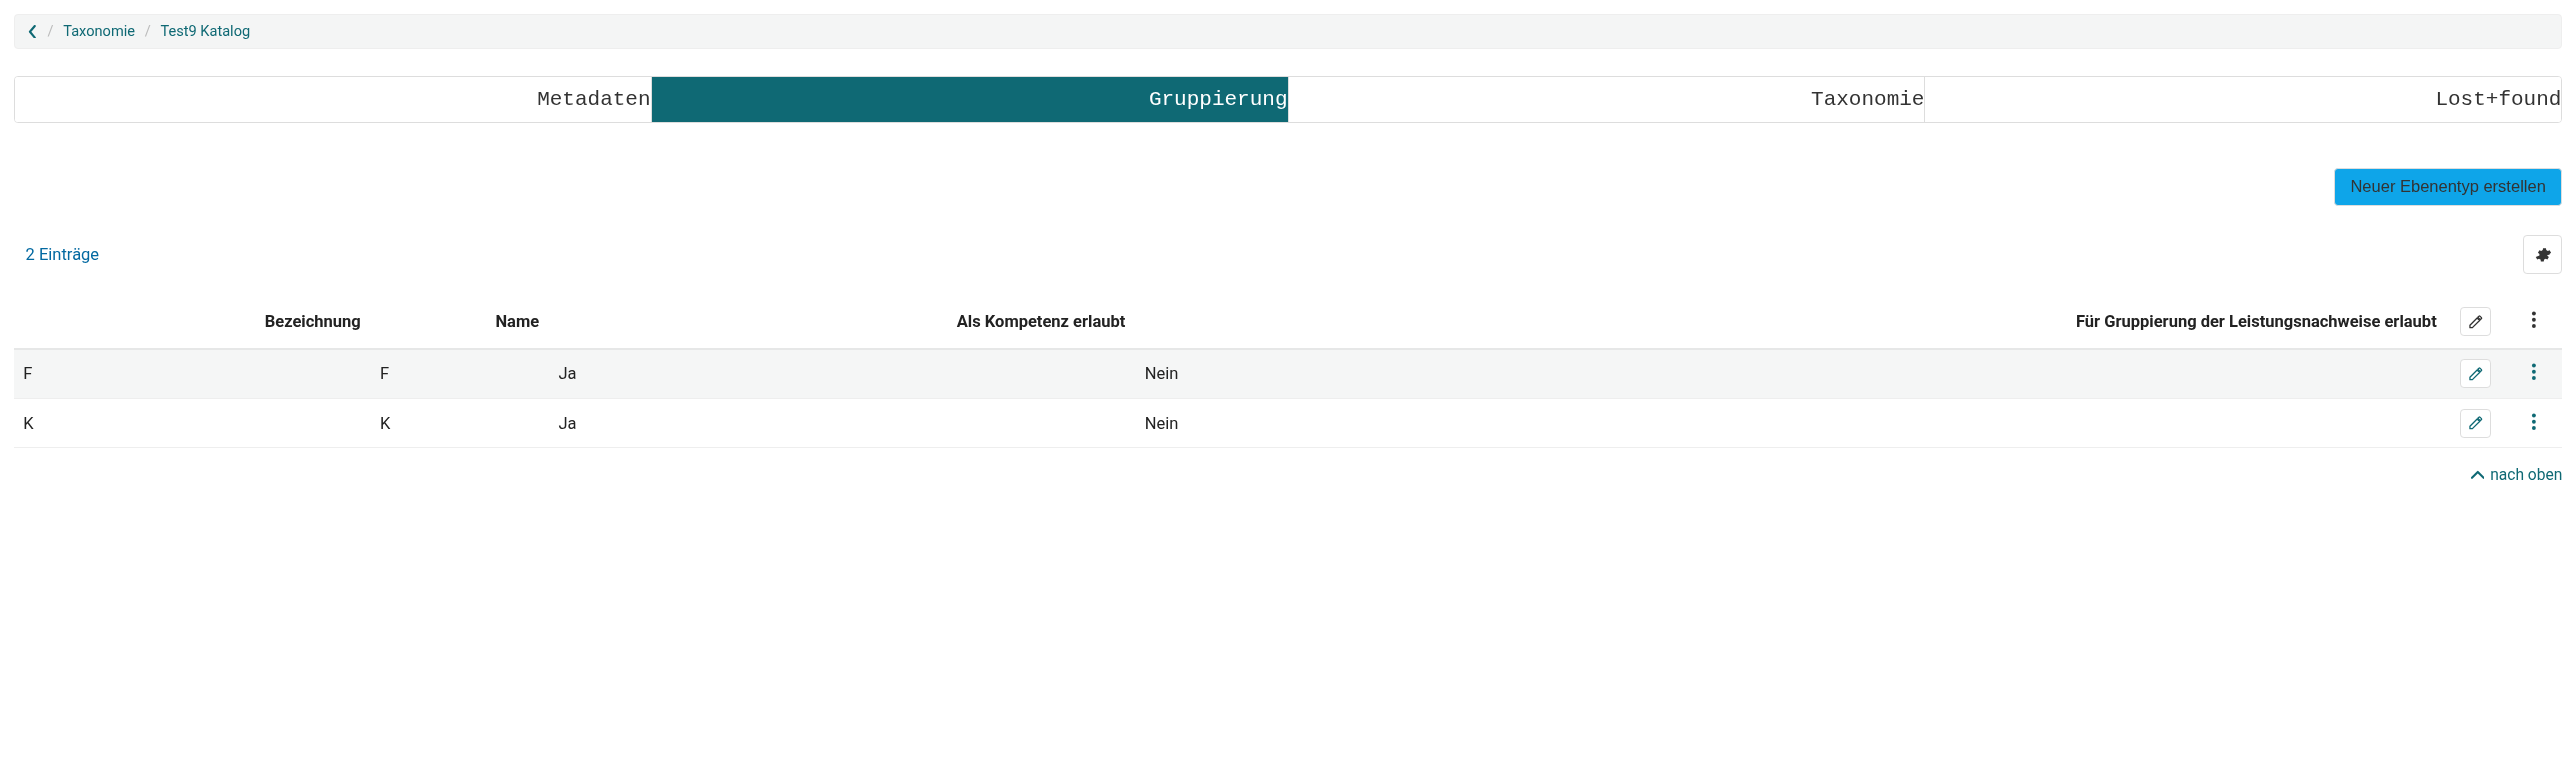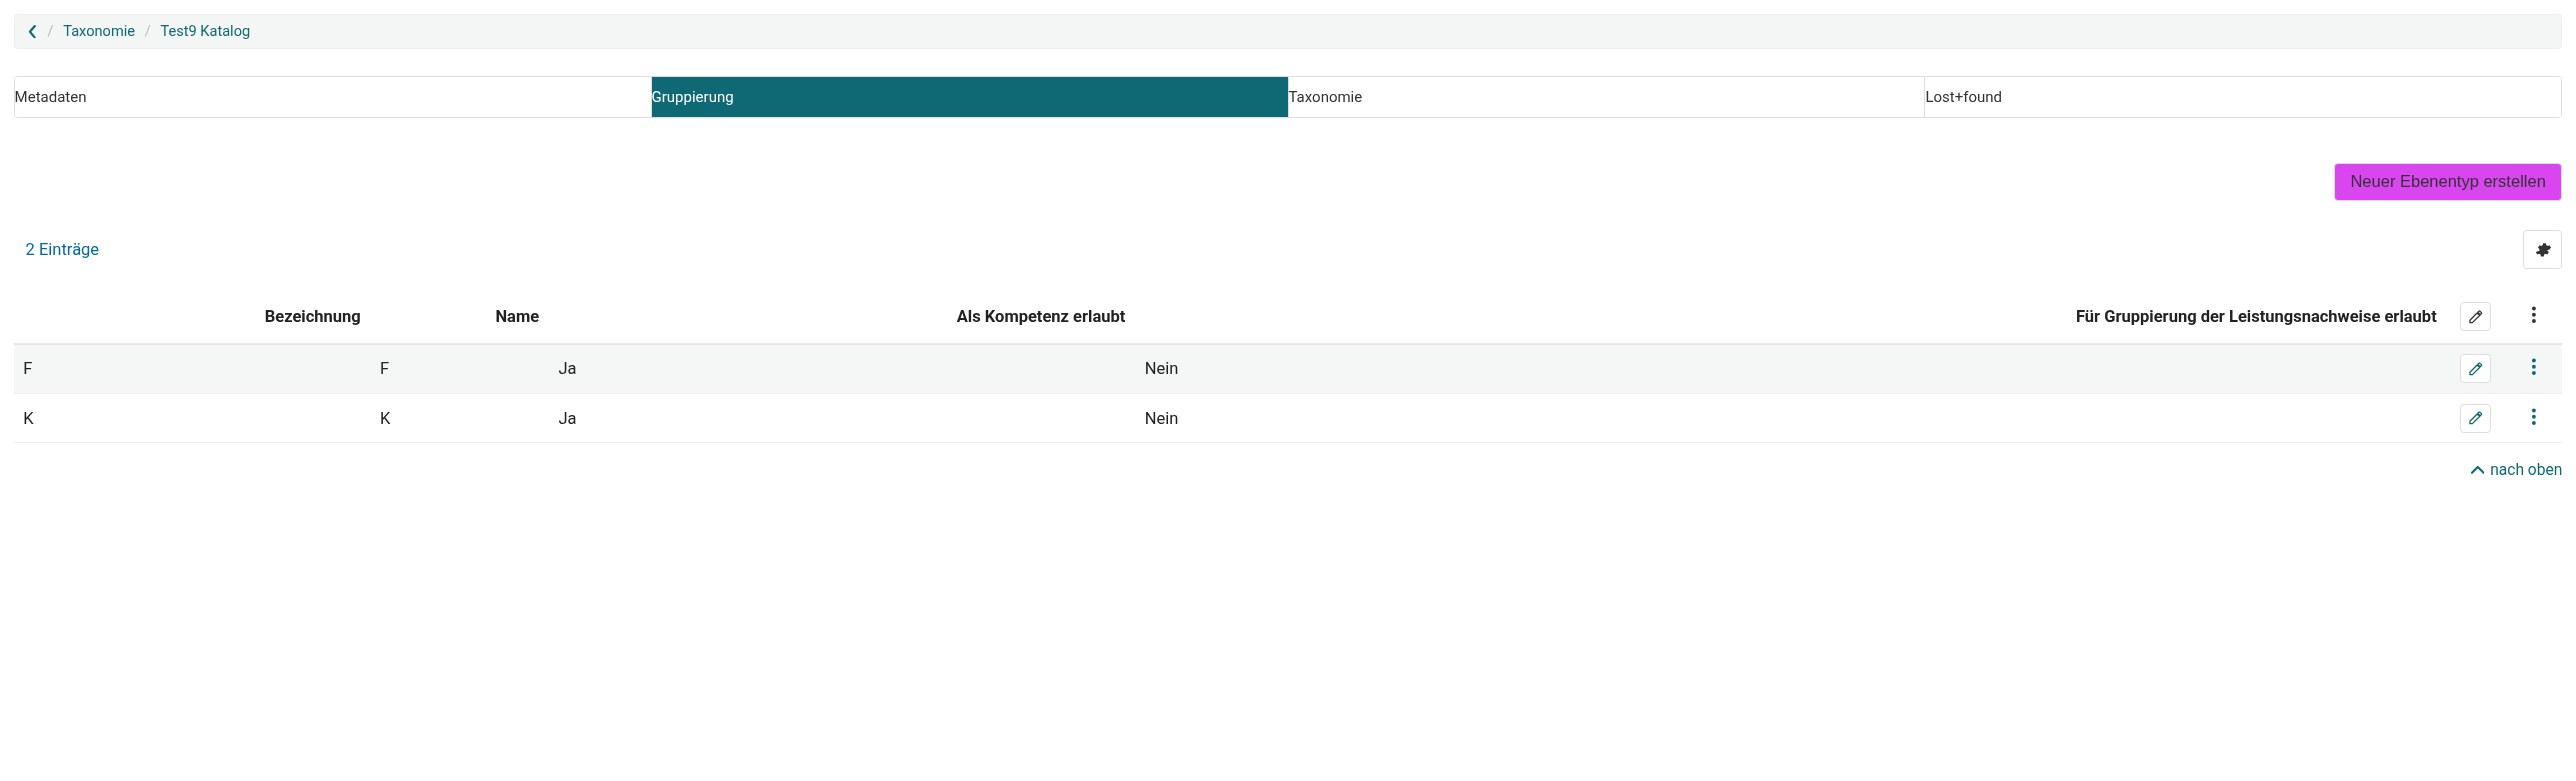--- a/index.html
+++ b/index.html
@@ -43,43 +43,44 @@
   
   .tabs {
     display: flex;
     margin-top: 27px;
     border: 1px solid var(--border);
     border-radius: 3.9px;
     overflow: hidden;
   }
   .tab {
     flex: 1 1 0;
-    text-align: left;
+    text-align: right;
     padding: 10.7px 0;
-    font-size: 15px;
+    font-size: 21px;
     background: #fff;
     color: #333;
     border-right: 1px solid var(--border);
     cursor: pointer;
+    font-family: Liberation Mono, monospace;
   }
   .tab:last-child { border-right: none; }
   .tab.active {
     background: var(--accent);
     color: #fff;
   }
 
   
   .action-row {
     display: flex;
     justify-content: flex-end;
     margin-top: 45px;
   }
   .btn {
     border: 1px solid var(--border);
-    background: #d946ef;
+    background: #0ea5e9;
     border-radius: 3.9px;
     padding: 8.7px 15.6px;
     font-size: 16.5px;
     color: #333;
     cursor: pointer;
   }
 
   
   .entries-row {
     display: flex;

